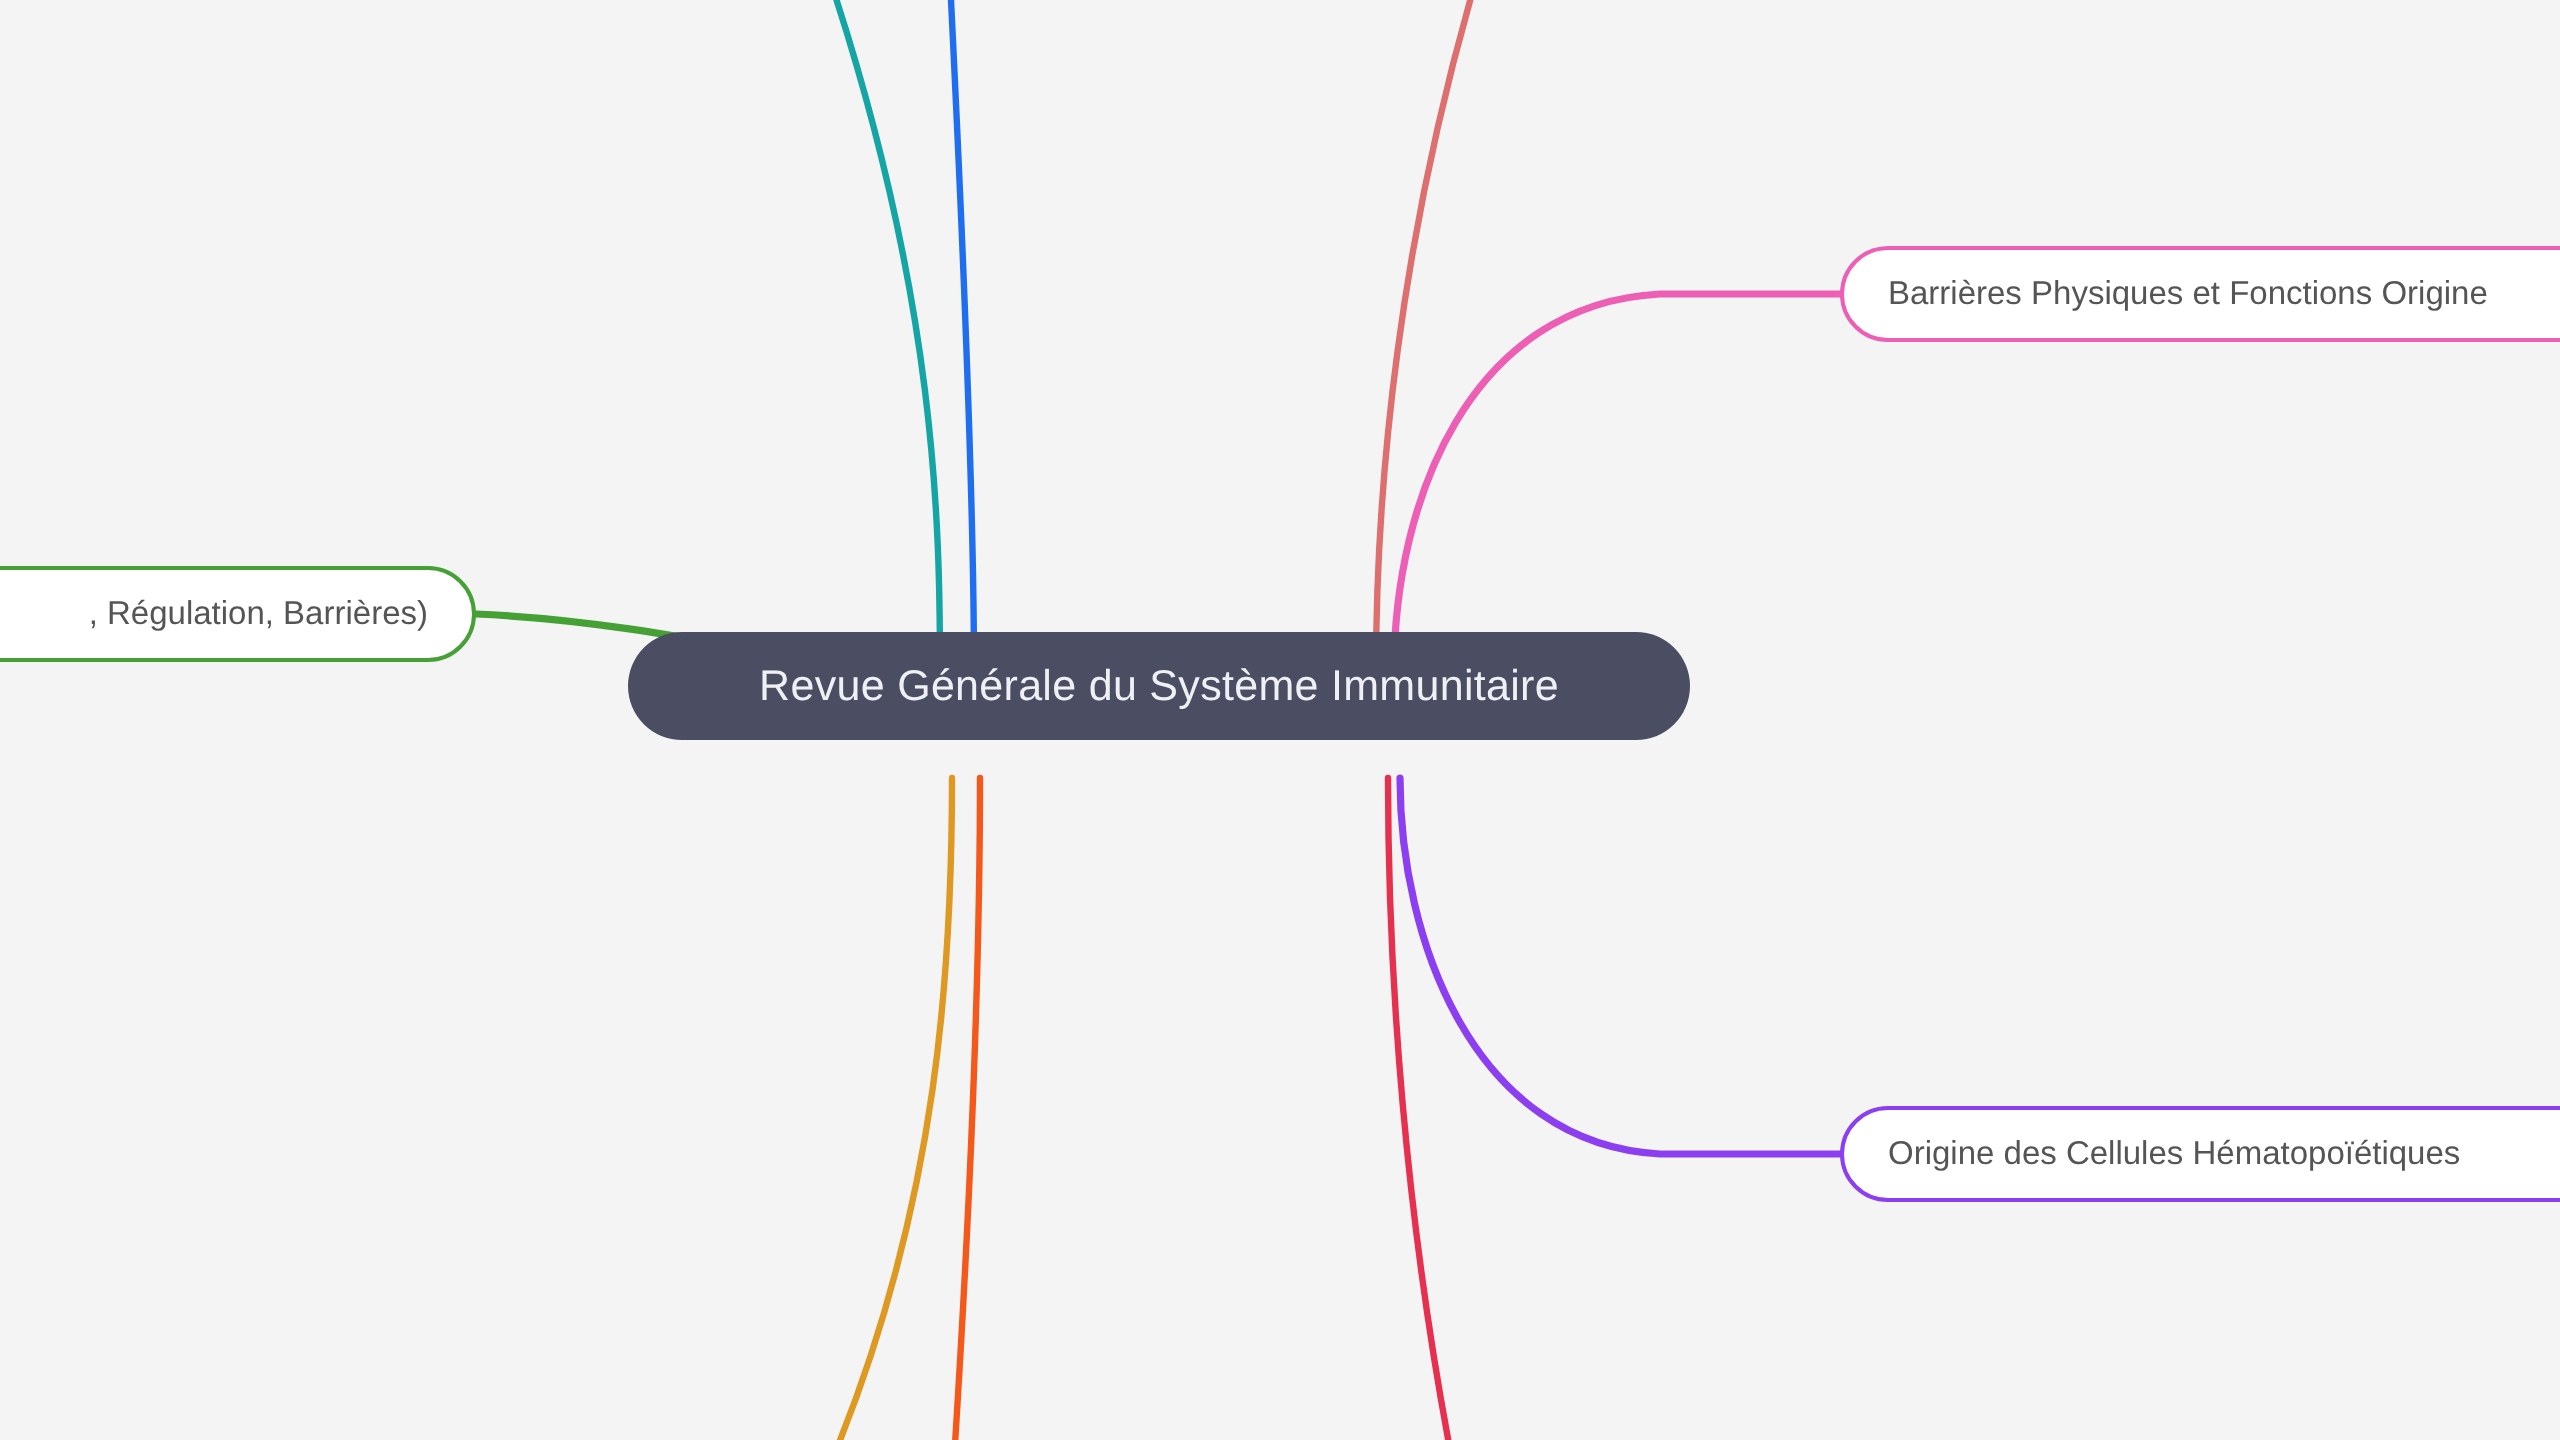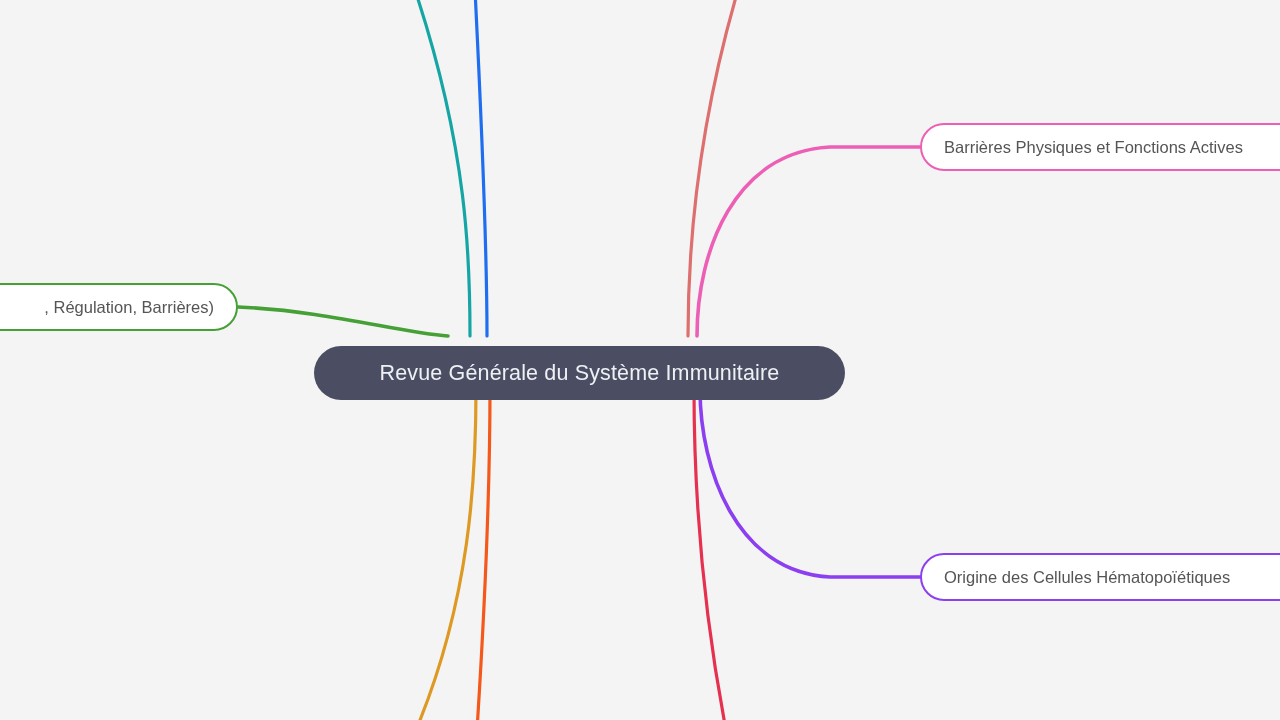--- a/index.html
+++ b/index.html
@@ -32,21 +32,21 @@
     position: absolute;
     box-sizing: border-box;
     display: flex;
     align-items: center;
     white-space: nowrap;
   }
 
   
   #root-node {
     left: 314px;
-    top: 346px;
+    top: 316px;
     width: 531px;
     height: 54px;
     background: #4b4e63;
     border-radius: 27px;
     justify-content: center;
     color: #eef0f4;
     font-size: 21.5px;
     letter-spacing: 0.15px;
     z-index: 5;
   }
@@ -110,21 +110,21 @@
     <path d="M 490 389 C 490 500 484 620 477 730" fill="none" stroke="#f4581a" stroke-width="3.2" stroke-linecap="round"></path>
 
     <path d="M 694 389 C 694 490 703 610 726 730" fill="none" stroke="#e63050" stroke-width="3.2" stroke-linecap="round"></path>
   </svg>
 
   <div class="node branch-node" id="node-regulation">
     <span>, Régulation, Barrières)</span>
   </div>
 
   <div class="node branch-node" id="node-barrieres">
-    <span>Barrières Physiques et Fonctions Actives</span>
+    <span>Barrières Physiques et Fonctions Origine</span>
   </div>
 
   <div class="node branch-node" id="node-origine">
     <span>Origine des Cellules Hématopoïétiques</span>
   </div>
 
   <div class="node" id="root-node">
     <span>Revue Générale du Système Immunitaire</span>
   </div>
 

